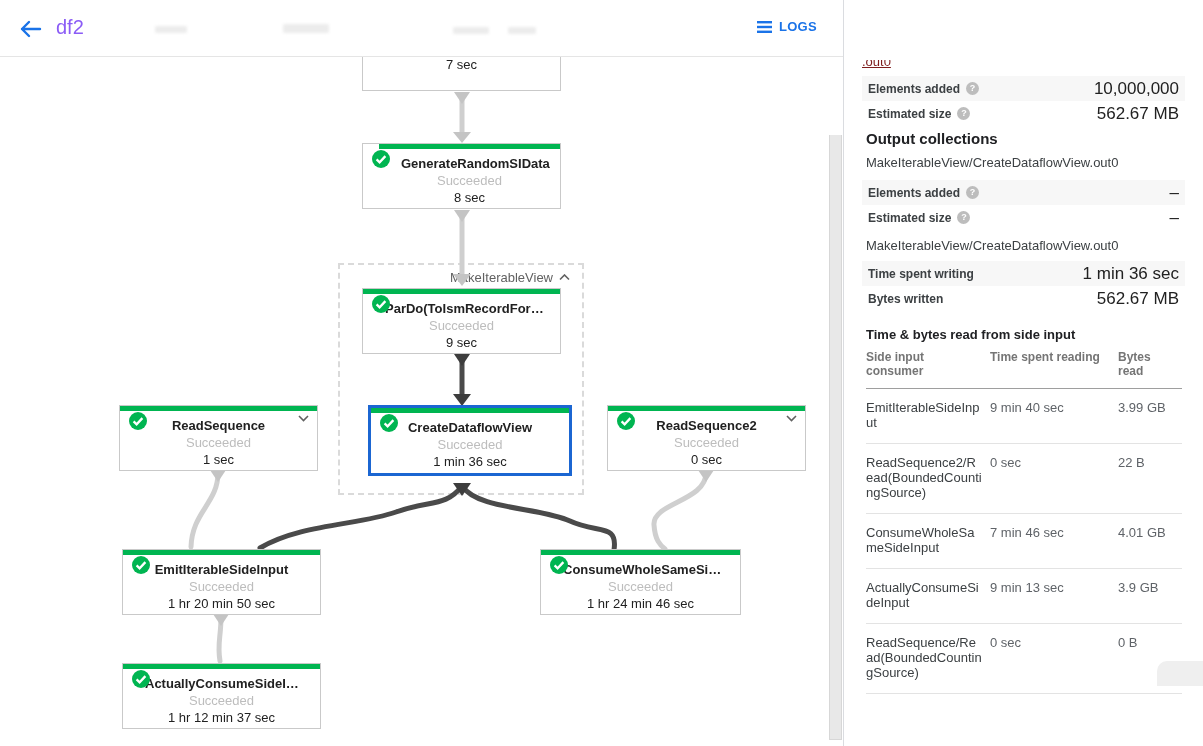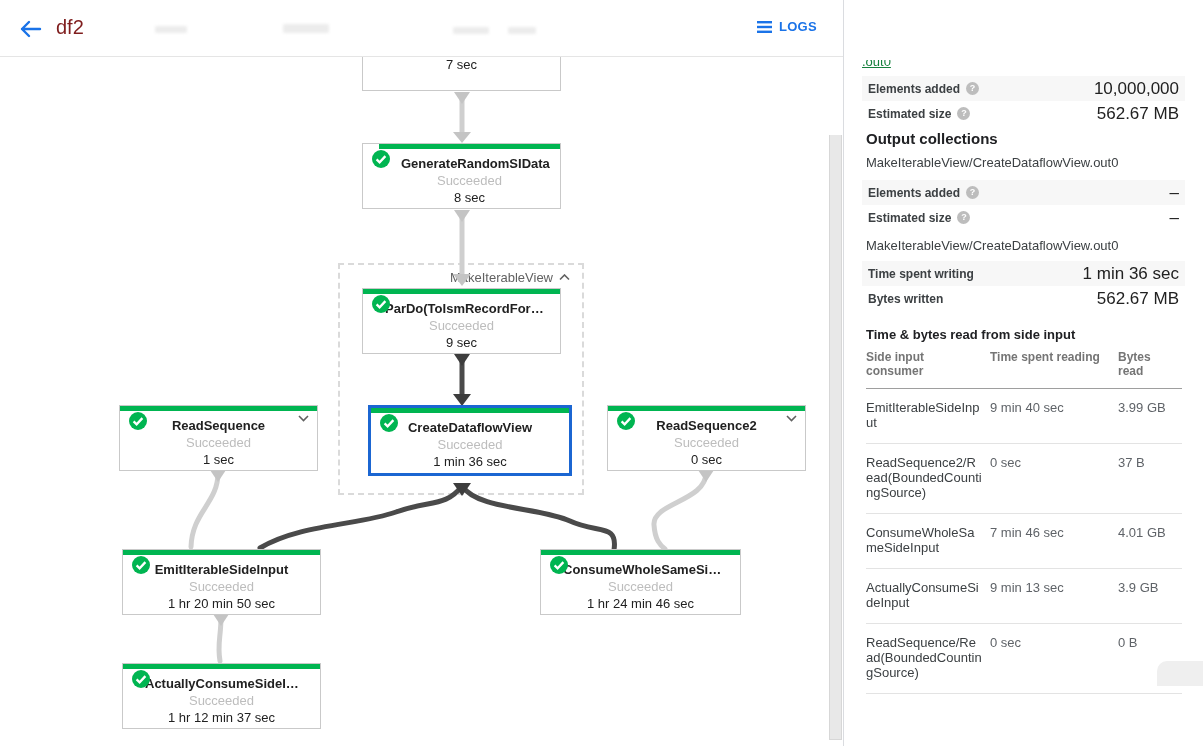--- a/index.html
+++ b/index.html
@@ -5,21 +5,21 @@
   * { margin:0; padding:0; box-sizing:border-box; }
   html,body { width:1203px; height:746px; overflow:hidden; background:#fff;
     font-family:"Liberation Sans", sans-serif; -webkit-font-smoothing:antialiased; }
   .stage { position:relative; width:1203px; height:746px; background:#fff; }
 
   
   .graph-area { position:absolute; left:0; top:0; width:843px; height:746px; background:#fff; }
   .app-bar { position:absolute; left:0; top:0; width:843px; height:57px; background:#fff;
     border-bottom:1px solid #e5e5e5; z-index:20; }
   .back-btn { position:absolute; left:16px; top:15px; width:28px; height:28px; cursor:pointer; }
-  .job-title { position:absolute; left:56px; top:16px; font-size:20px; color:#7f1d1d; }
+  .job-title { position:absolute; left:56px; top:16px; font-size:20px; color:#8b5cf6; }
   .smudge { position:absolute; background:#ececec; filter:blur(1.5px); border-radius:2px; }
   .logs-btn { position:absolute; right:26px; top:19px; display:flex; align-items:center; gap:7px;
     color:#1a73e8; font-size:13px; font-weight:bold; letter-spacing:.3px; cursor:pointer; }
 
   .edges { position:absolute; left:0; top:0; z-index:2; }
   .group-box { position:absolute; left:338px; top:263px; width:246px; height:232px;
     border:2px dashed #dadada; background:transparent; z-index:1; }
   .group-label { position:absolute; right:12px; top:5px; font-size:13px; color:#616161;
     display:flex; align-items:center; gap:6px; }
 
@@ -40,21 +40,21 @@
   
   .panel { position:absolute; left:843px; top:0; width:360px; height:746px; background:#fff;
     border-left:1px solid #dadce0; }
   .panel-header { position:absolute; left:0; top:0; width:100%; height:60px; background:#fff;
     border-bottom:1px solid #ebebeb; z-index:5; }
   .close-btn { position:absolute; left:32px; top:20px; width:20px; height:20px; cursor:pointer; }
   .panel-title { position:absolute; left:64px; top:18px; font-size:18px; color:#212121; }
 
   .panel-content { position:absolute; left:0; top:60px; width:100%; padding:0 22px 0 22px; }
   .clipped-line { height:12px; overflow:hidden; margin:0 -4px; }
-  .clipped-line span { display:block; margin-top:-6px; font-size:13px; color:#15803d;text-decoration:underline; }
+  .clipped-line span { display:block; margin-top:-6px; font-size:13px; color:#7f1d1d;text-decoration:underline; }
   .metric-rows { margin:4px -4px 0 -4px; }
   .metric-row { display:flex; align-items:center; height:25px; padding:0 6px; }
   .metric-row.odd { background:#f7f7f7; }
   .metric-label { font-size:12px; font-weight:bold; color:#3c4043; display:flex; align-items:center; gap:6px; }
   .help-icon { width:13px; height:13px; border-radius:50%; background:#bdbdbd; color:#fff;
     font-size:9px; line-height:13px; text-align:center; font-weight:bold; cursor:pointer; }
   .metric-value { margin-left:auto; width:142px; font-size:17px; color:#212121; text-align:right; }
   .sec-heading { font-size:15px; color:#202124; margin-top:4px;font-weight:bold; }
   .collection-name { font-size:13px; color:#3c4043; margin-top:8px; word-break:break-all; }
   .sub-heading { font-size:13px; font-weight:bold; color:#202124; margin-top:16px; }
@@ -314,21 +314,21 @@
         </thead>
         <tbody>
           <tr>
             <td class="c1">EmitIterableSideInput</td>
             <td class="c2">9 min 40 sec</td>
             <td class="c3">3.99 GB</td>
           </tr>
           <tr>
             <td class="c1">ReadSequence2/Read(BoundedCountingSource)</td>
             <td class="c2">0 sec</td>
-            <td class="c3">37 B</td>
+            <td class="c3">22 B</td>
           </tr>
           <tr>
             <td class="c1">ConsumeWholeSameSideInput</td>
             <td class="c2">7 min 46 sec</td>
             <td class="c3">4.01 GB</td>
           </tr>
           <tr>
             <td class="c1">ActuallyConsumeSideInput</td>
             <td class="c2">9 min 13 sec</td>
             <td class="c3">3.9 GB</td>

